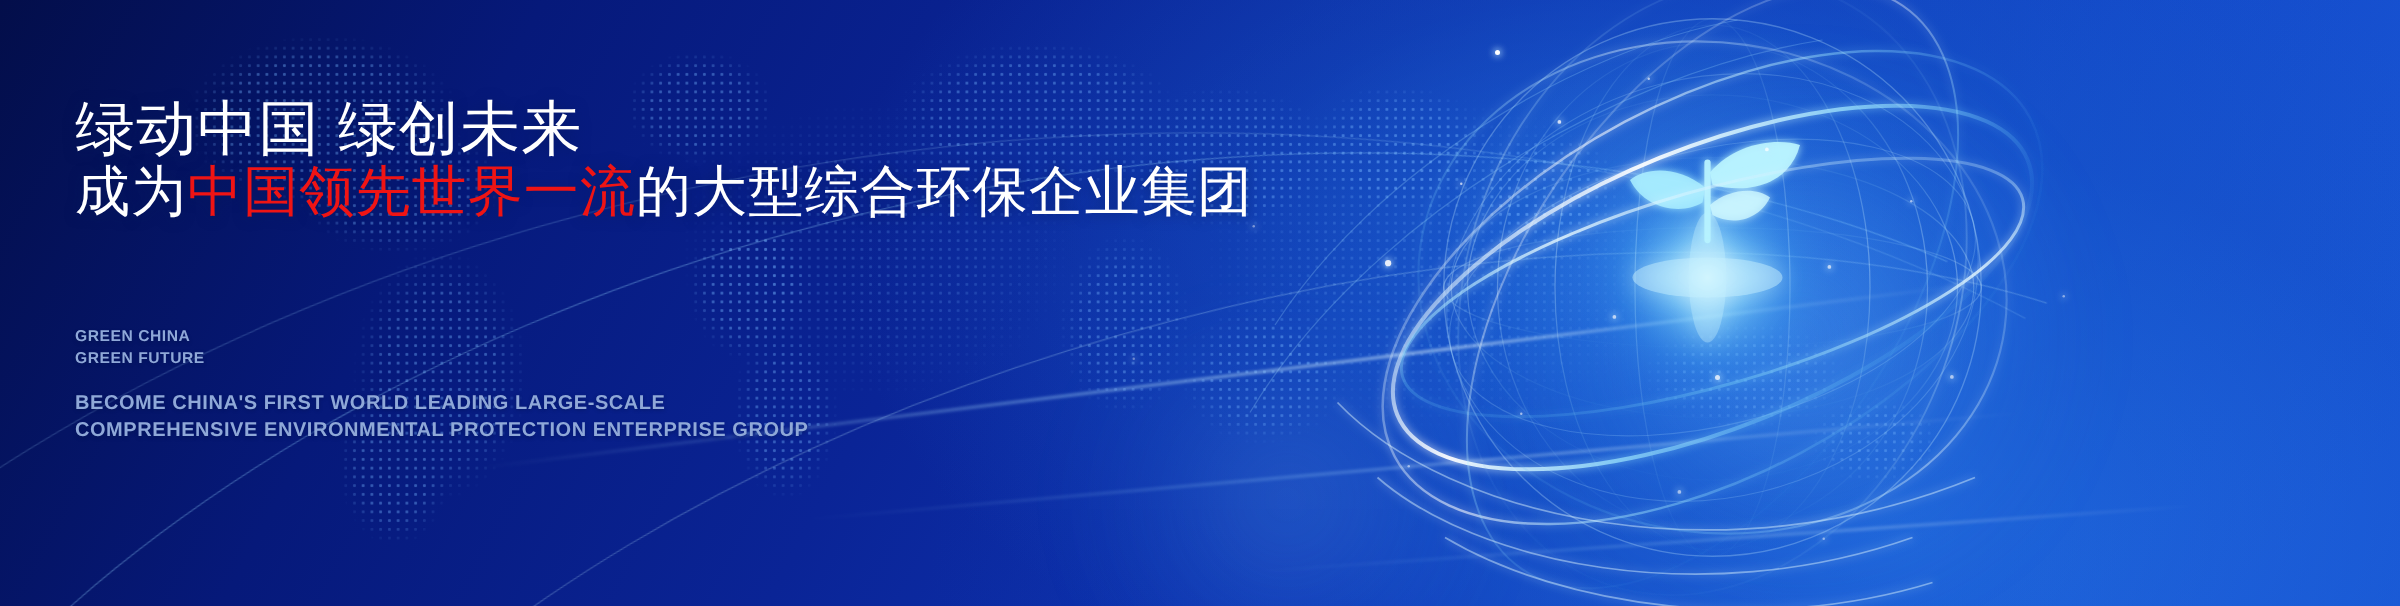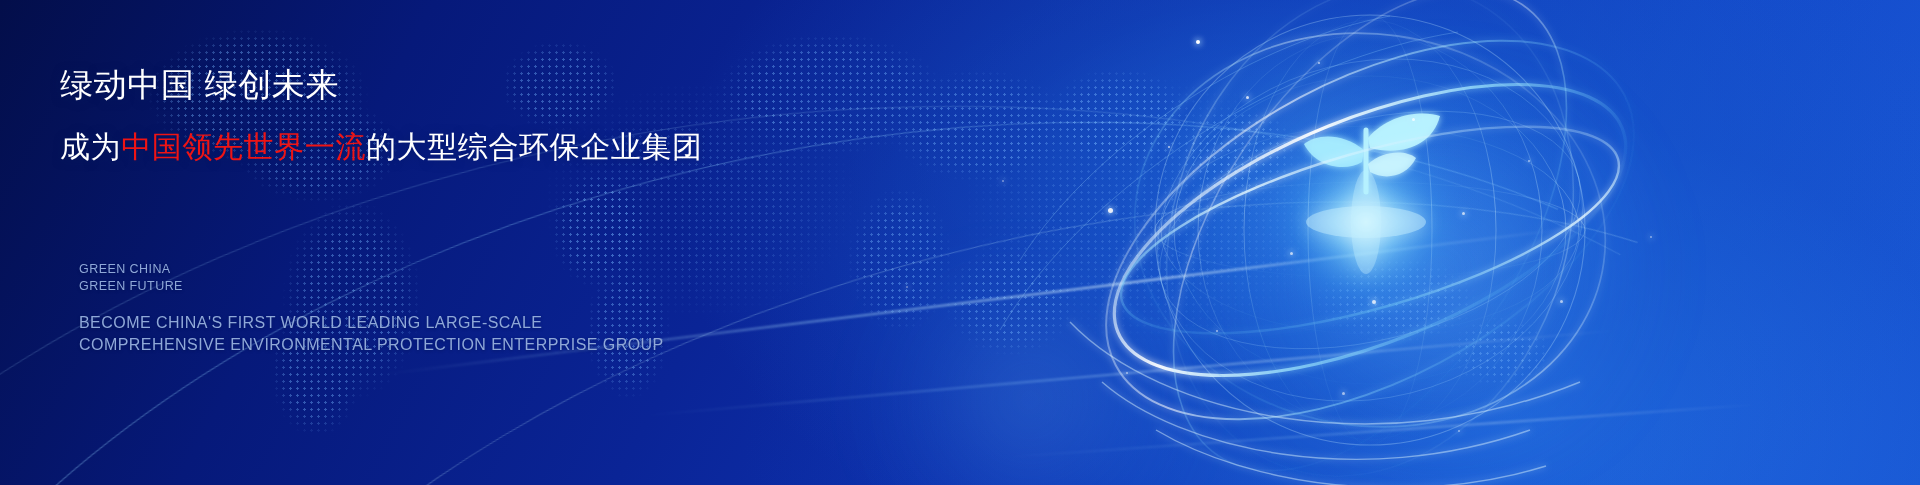--- a/index.html
+++ b/index.html
@@ -98,34 +98,33 @@
   #copy { position:absolute; left:60px; top:0; width:1000px; height:485px; }
 
   .headline {
     position:absolute;
     white-space:nowrap;
     color:#ffffff;
     font-weight:400;
     letter-spacing:0.02em;
     text-shadow:0 1px 10px rgba(5,25,90,0.55);
   }
-  #line1 { top:68px; font-size:33px; line-height:1.0;text-align:center; }
-  #line2 { top:132px; font-size:30px; line-height:1.0; }
+  #line1 { top:80px; font-size:48px; line-height:1.0;text-align:center; }
+  #line2 { top:132px; font-size:44px; line-height:1.0; }
   .hl-red { color:#ef1414; }
 
   .sub-en {
     position:absolute;
     color:#8fa8d8;
-    font-weight:400;
+    font-weight:700;
     font-size:12.5px;
     letter-spacing:0.035em;
     line-height:1.32;
     white-space:pre-line;
     text-shadow:0 1px 3px rgba(3,18,70,0.45);
-    margin-left:19px;
   }
   #slogan-en { top:261px; }
   #mission-en { top:312px; font-size:16px; letter-spacing:0.028em; line-height:1.35; }
 </style>
 </head>
 <body>
 
 <div id="banner">
 
   <div class="dotmap layerA"></div>

